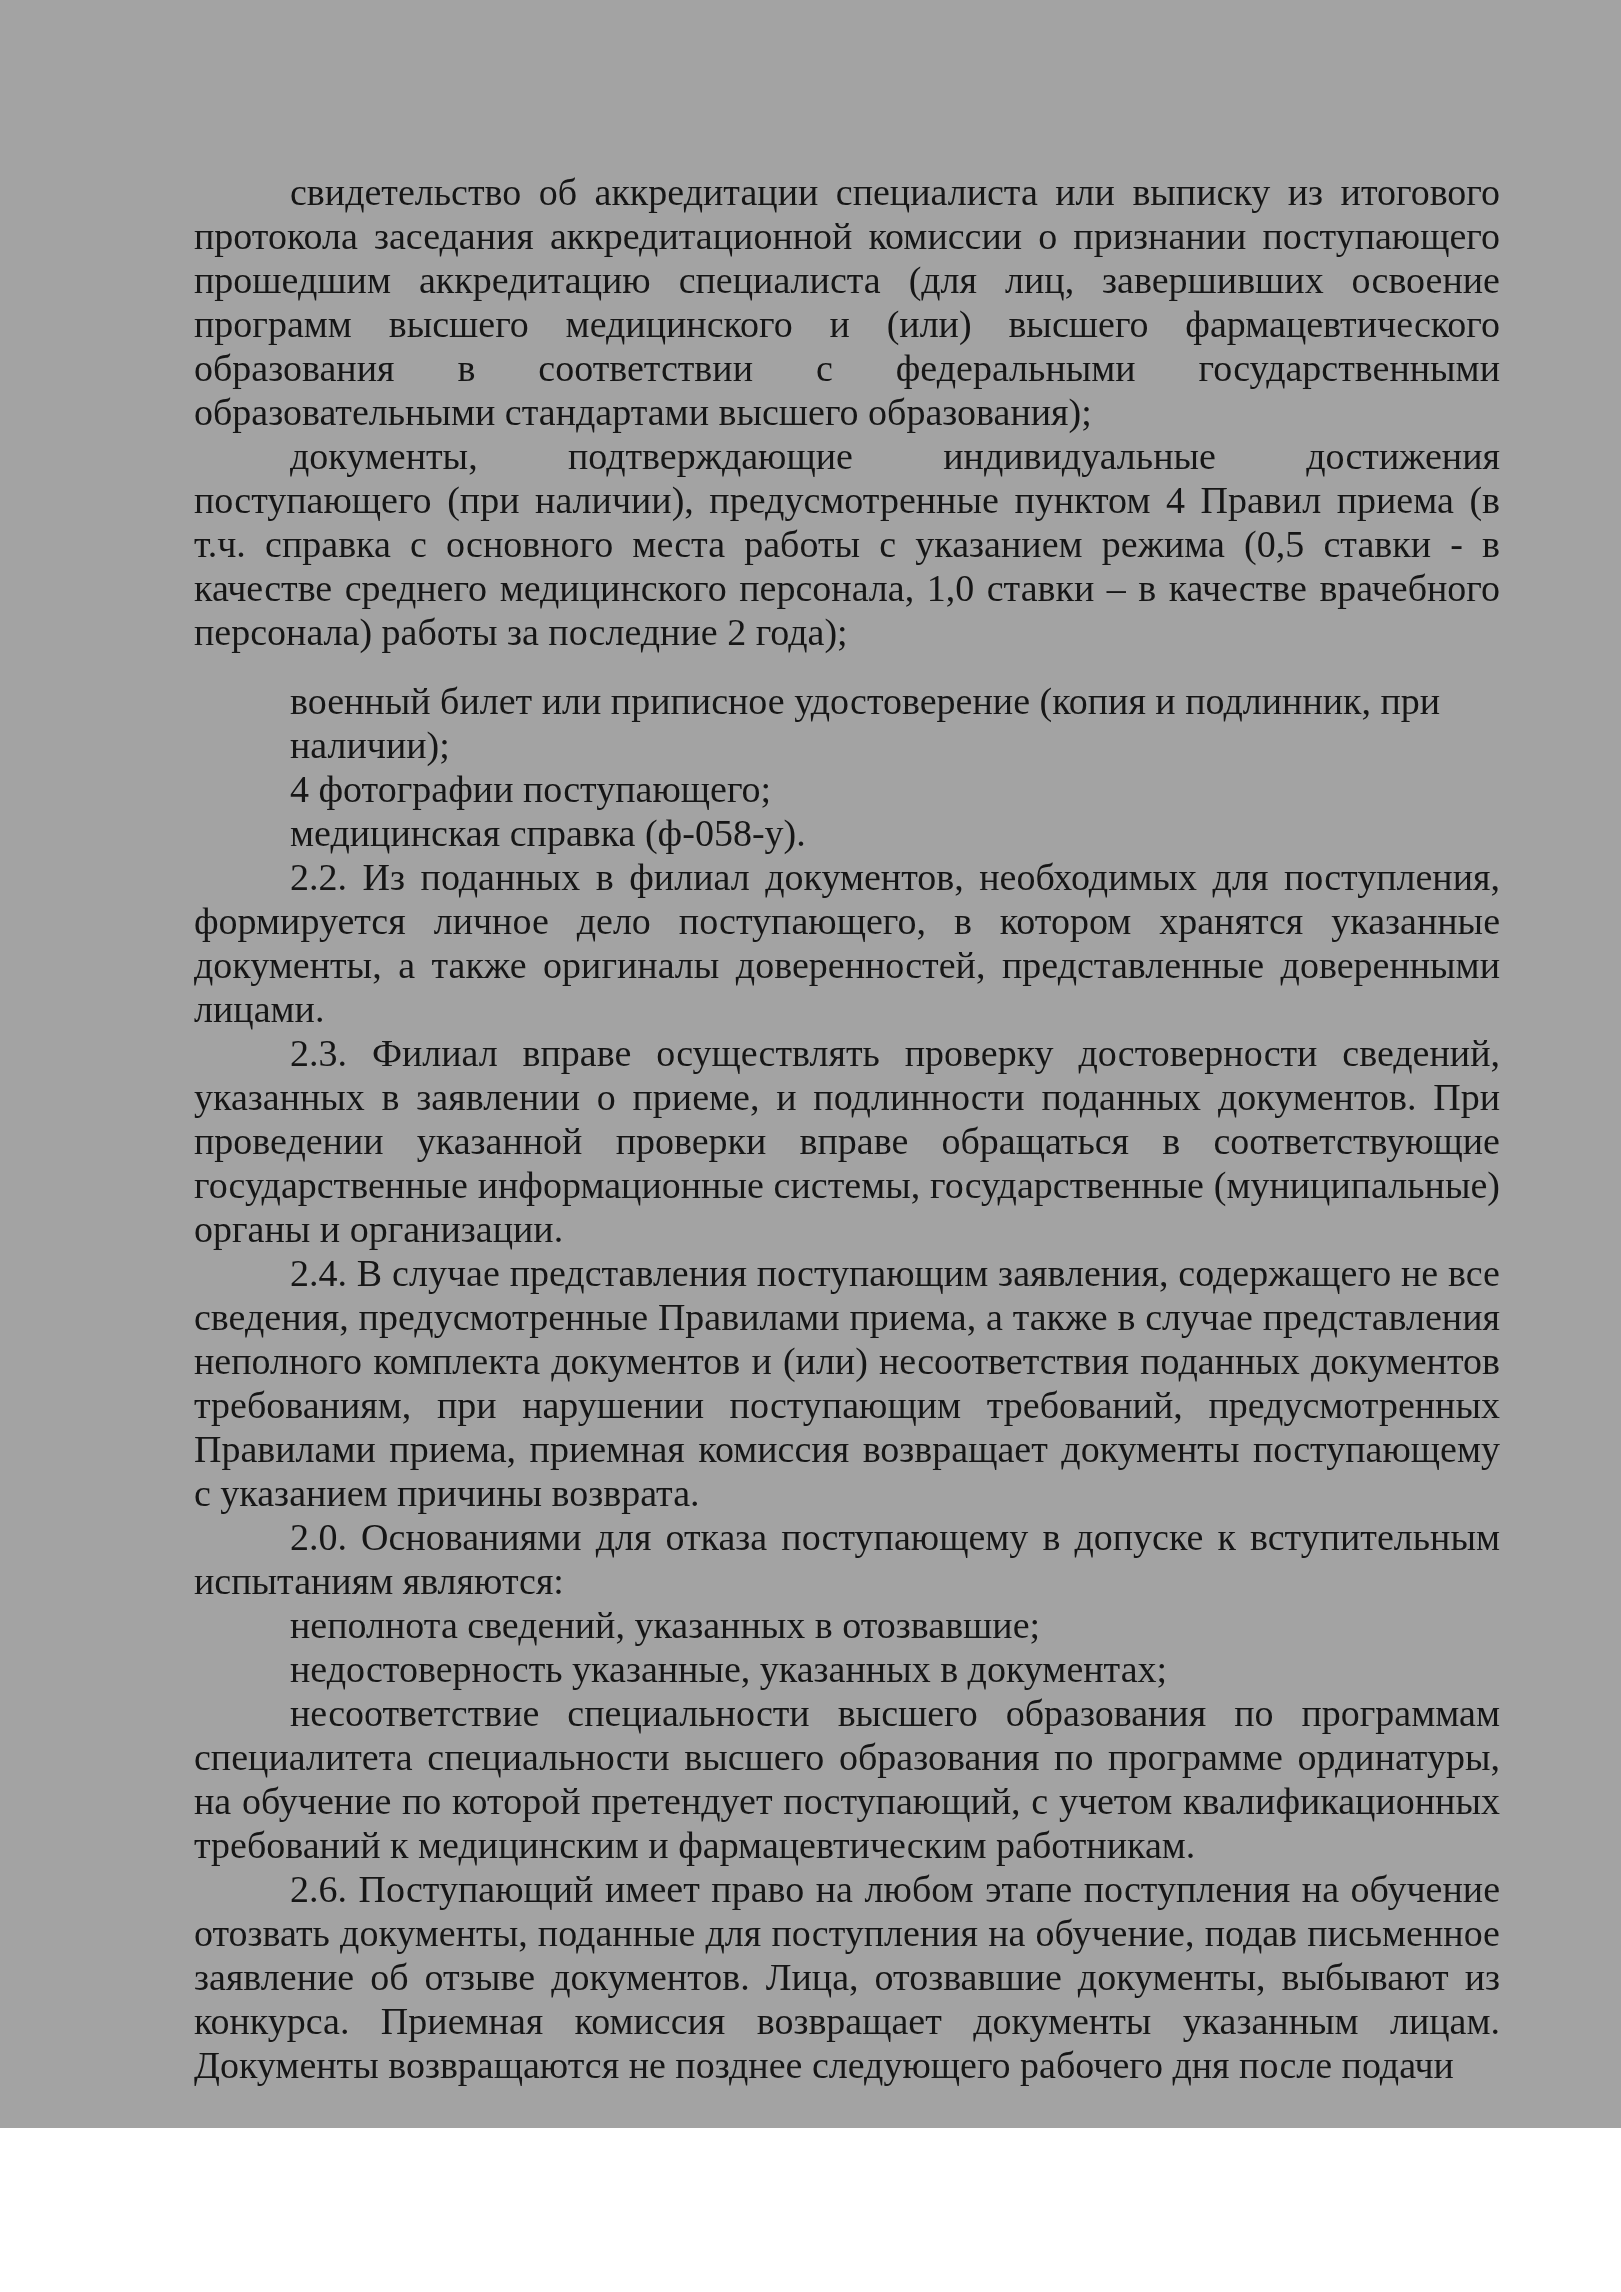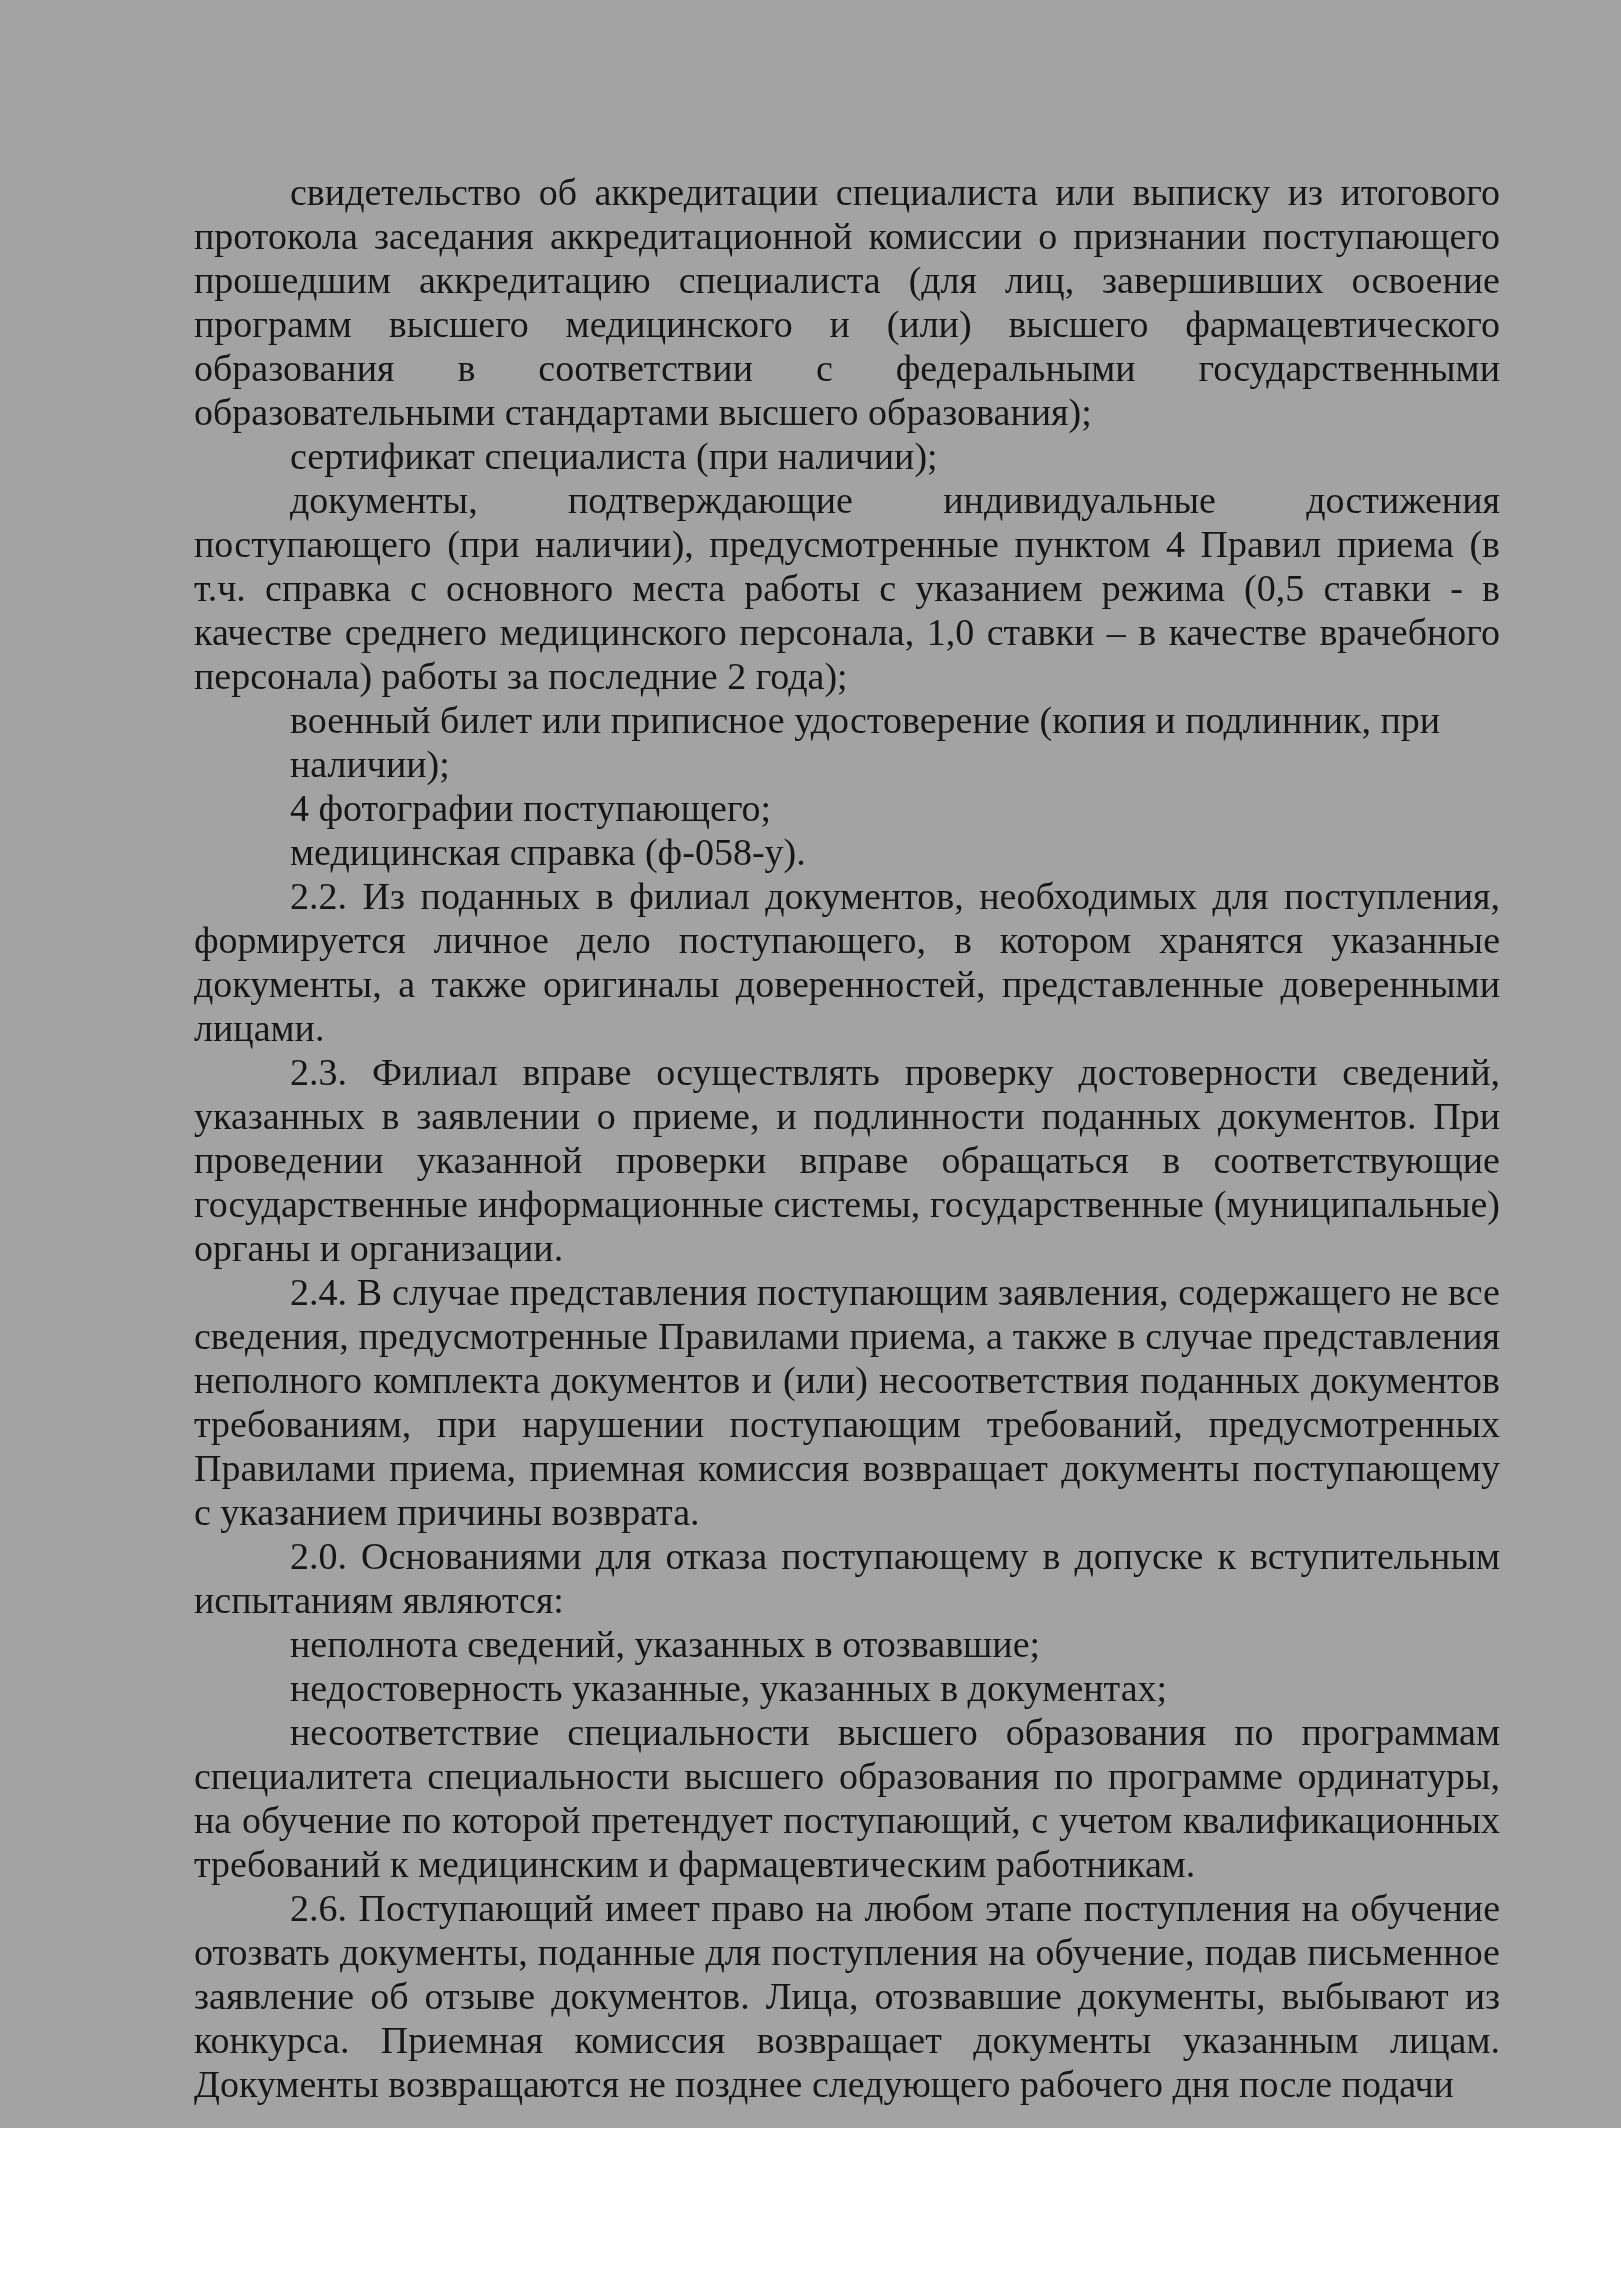--- a/index.html
+++ b/index.html
@@ -30,29 +30,29 @@
     padding: 0;
     text-align: justify;
     text-indent: 96px;
   }
   
   .doc-text p.hanging {
     text-align: left;
     text-indent: 0;
     margin-left: 96px;
     white-space: pre-line;
+    margin-top: 25px;
   }
 </style>
 </head>
 <body>
 
 <div class="page">
   <div class="doc-text">
       <p class="para">свидетельство об аккредитации специалиста или выписку из итогового протокола заседания аккредитационной комиссии о признании поступающего прошедшим аккредитацию специалиста (для лиц, завершивших освоение программ высшего медицинского и (или) высшего фармацевтического образования в соответствии с федеральными государственными образовательными стандартами высшего образования);</p>
-      <p class="para">сертификат специалиста (при наличии);</p>
       <p class="para">документы, подтверждающие индивидуальные достижения поступающего (при наличии), предусмотренные пунктом 4 Правил приема (в т.ч. справка с основного места работы с указанием режима (0,5 ставки - в качестве среднего медицинского персонала, 1,0 ставки – в качестве врачебного персонала) работы за последние 2 года);</p>
       <p class="para hanging">военный билет или приписное удостоверение (копия и подлинник, при
 наличии);</p>
       <p class="para">4 фотографии поступающего;</p>
       <p class="para">медицинская справка (ф-058-у).</p>
       <p class="para">2.2. Из поданных в филиал документов, необходимых для поступления, формируется личное дело поступающего, в котором хранятся указанные документы, а также оригиналы доверенностей, представленные доверенными лицами.</p>
       <p class="para">2.3. Филиал  вправе осуществлять проверку достоверности сведений, указанных в заявлении о приеме, и подлинности поданных документов. При проведении указанной проверки вправе обращаться в соответствующие государственные информационные системы, государственные (муниципальные) органы и организации.</p>
       <p class="para">2.4. В случае представления поступающим заявления, содержащего не все сведения, предусмотренные Правилами приема, а также в случае представления неполного комплекта документов и (или) несоответствия поданных документов требованиям, при нарушении поступающим требований, предусмотренных Правилами приема, приемная комиссия возвращает документы поступающему с указанием причины возврата.</p>
       <p class="para">2.0. Основаниями для отказа поступающему в допуске к вступительным испытаниям являются:</p>
       <p class="para">неполнота сведений, указанных в отозвавшие;</p>

